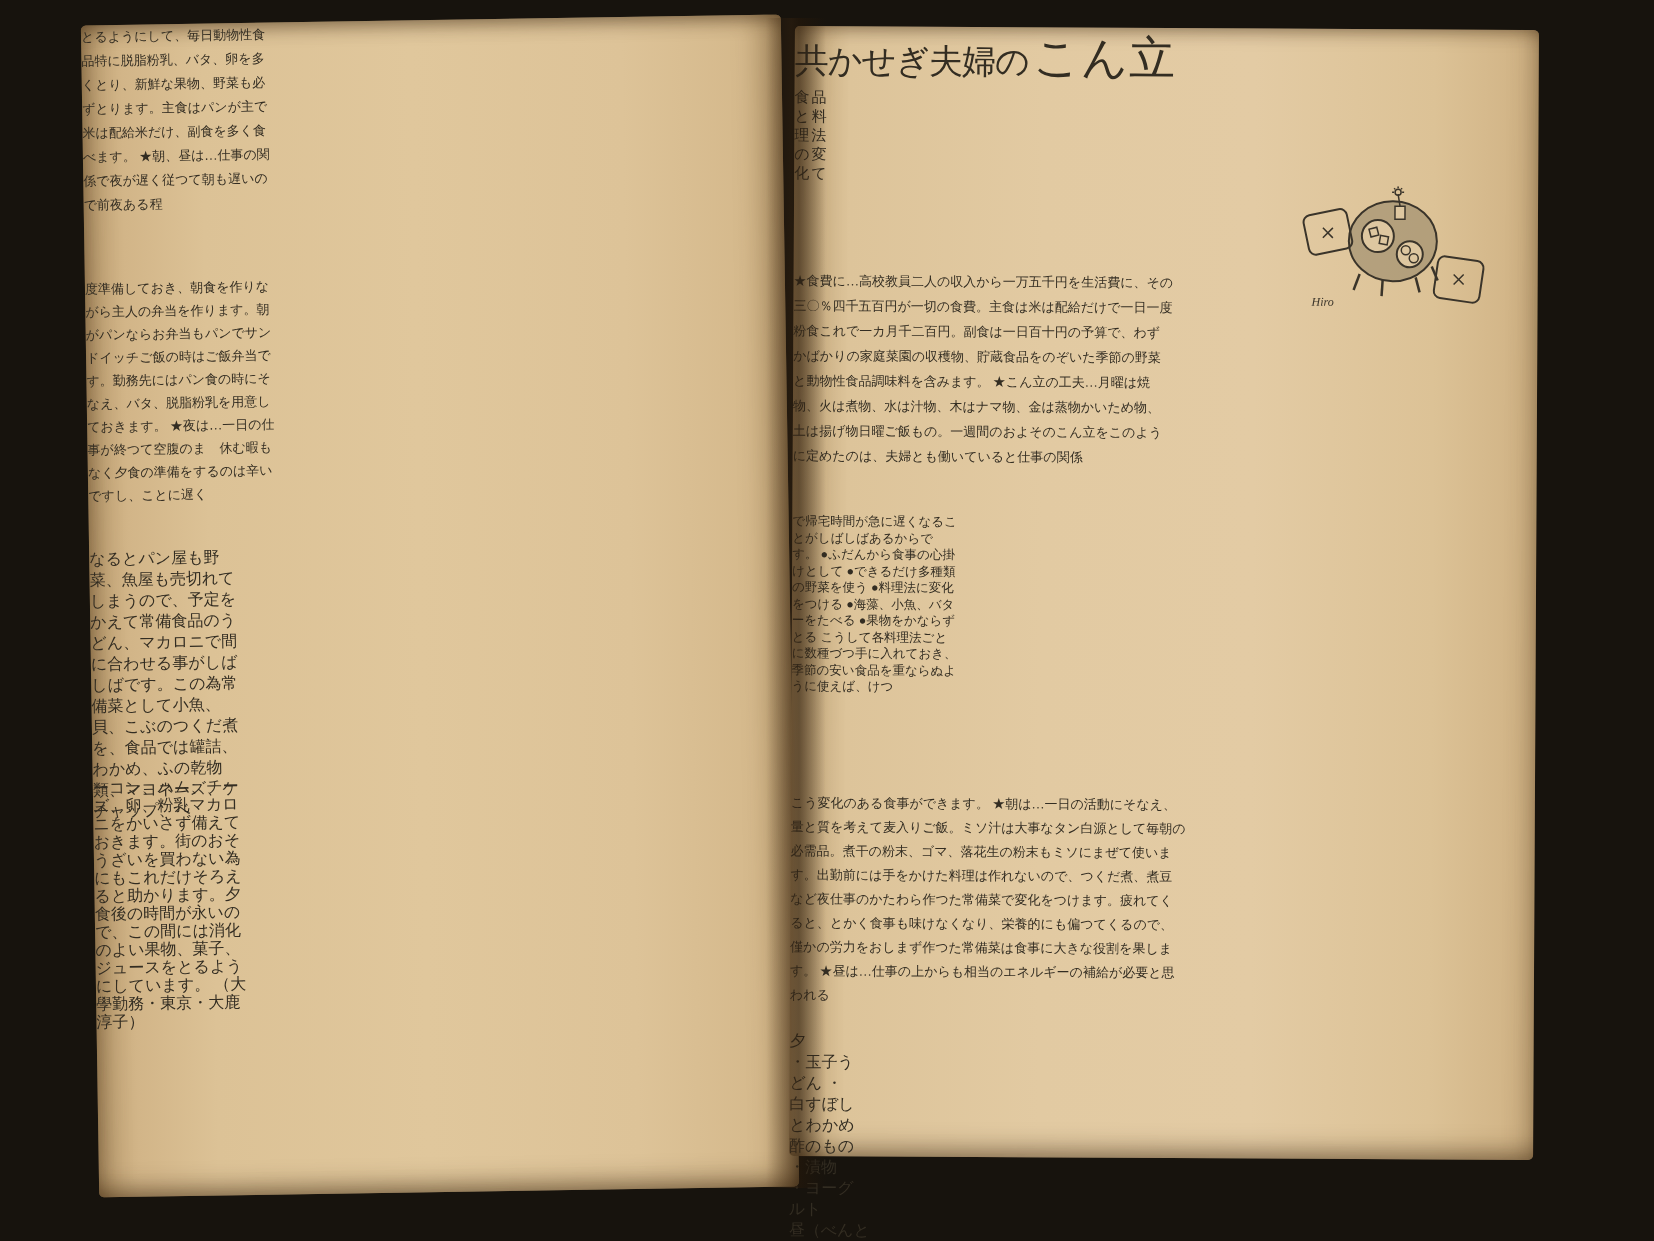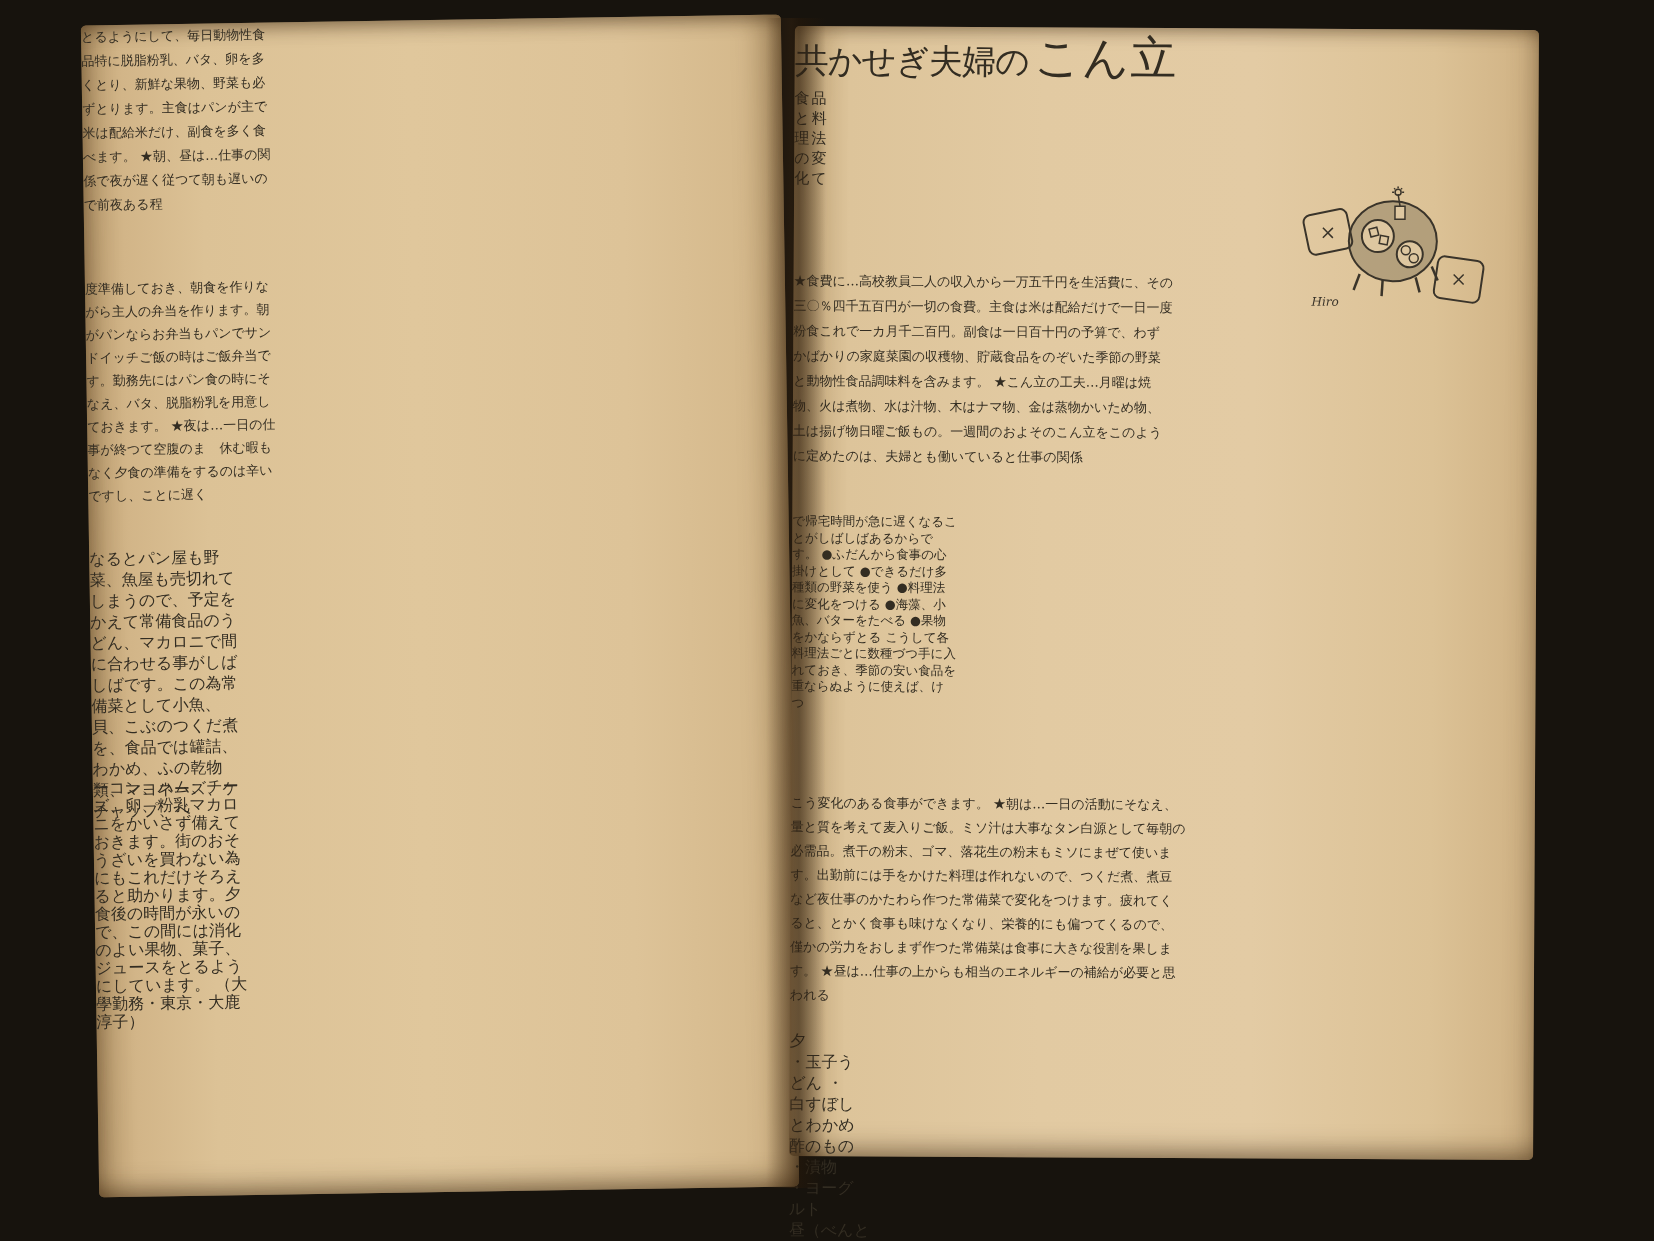--- a/index.html
+++ b/index.html
@@ -1,21 +1,21 @@
 <!DOCTYPE html>
 <html><head>
 <meta charset="utf-8">
 <style>
   html,body{margin:0;padding:0;}
   body{
     width:1654px;height:1241px;position:relative;overflow:hidden;
     background:#17130d;
     font-family:"DejaVu Serif","Liberation Serif",serif;
   }
-  .scene{position:absolute;inset:0;}
+  .scene{position:absolute;inset:0;font-family:Liberation Serif, serif;}
   .abs{position:absolute;}
   
   .page{position:absolute;border-radius:5px;color:#332d22;}
   .page-left{
     left:90px;top:20px;width:700px;height:1172px;
     background:linear-gradient(to right,#bfa173 0px,#d2b588 40px,#dcc296 120px,#e0c79c 330px,#ddc398 540px,#d5b98c 660px,#cbad7e 700px);
     box-shadow:inset -28px 0 34px -18px rgba(70,45,18,.55),inset 0 16px 18px -12px rgba(60,38,15,.5),inset 0 -20px 24px -14px rgba(60,38,15,.55),inset 22px 0 26px -16px rgba(70,45,18,.4);
     transform:rotate(-0.9deg);
   }
   .page-right{

